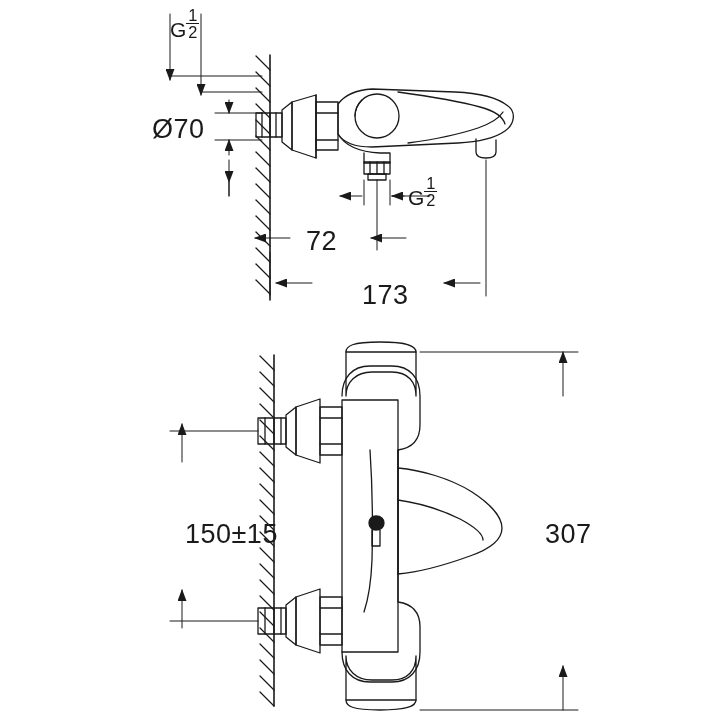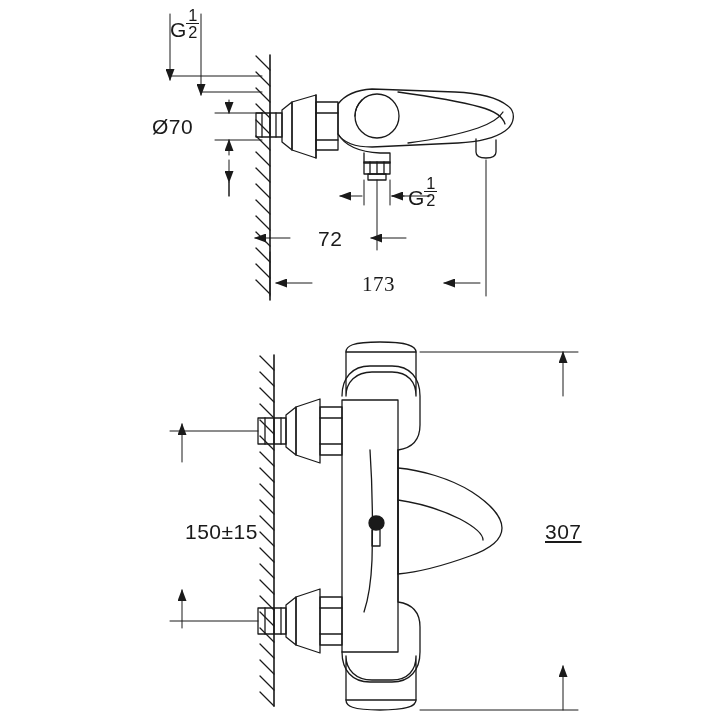--- a/index.html
+++ b/index.html
@@ -26,21 +26,21 @@
     height: 720px;
   }
   .lbl {
     position: absolute;
     font-family: "Liberation Sans", sans-serif;
     color: #1a1a1a;
     white-space: nowrap;
     line-height: 1;
   }
   .lbl-dim {
-    font-size: 21px;
+    font-size: 27px;
     letter-spacing: 0.5px;
   }
   .lbl-g {
     font-size: 21px;
   }
   .frac {
     display: inline-block;
     vertical-align: -0.15em;
     font-size: 0.78em;
     text-align: center;
@@ -265,21 +265,21 @@
   <div class="lbl lbl-g" style="left:170px; top:8px;">
     <span>G</span><span class="frac"><span class="num">1</span><span class="den">2</span></span>
   </div>
 
   <div class="lbl lbl-dim" style="left:152px; top:116px;">Ø70</div>
 
   <div class="lbl lbl-g" style="left:408px; top:176px;">
     <span>G</span><span class="frac"><span class="num">1</span><span class="den">2</span></span>
   </div>
 
-  <div class="lbl lbl-dim" style="left:306px; top:228px;margin-left:12px;">72</div>
-
-  <div class="lbl lbl-dim" style="left:362px; top:274px;font-family:Liberation Serif, serif;">173</div>
+  <div class="lbl lbl-dim" style="left:306px; top:228px;">72</div>
+
+  <div class="lbl lbl-dim" style="left:362px; top:282px;">173</div>
 
   <div class="lbl lbl-dim" style="left:137px; top:521px;margin-left:48px;">150±15</div>
 
-  <div class="lbl lbl-dim" style="left:545px; top:521px;text-decoration:underline;">307</div>
+  <div class="lbl lbl-dim" style="left:545px; top:521px;">307</div>
 
 </div>
 
 </body></html>

